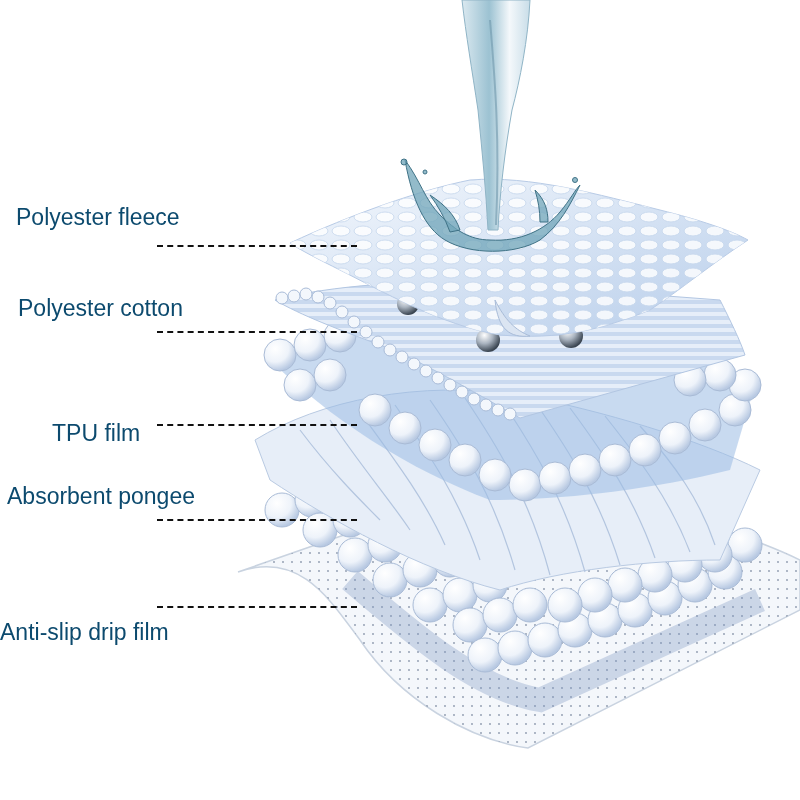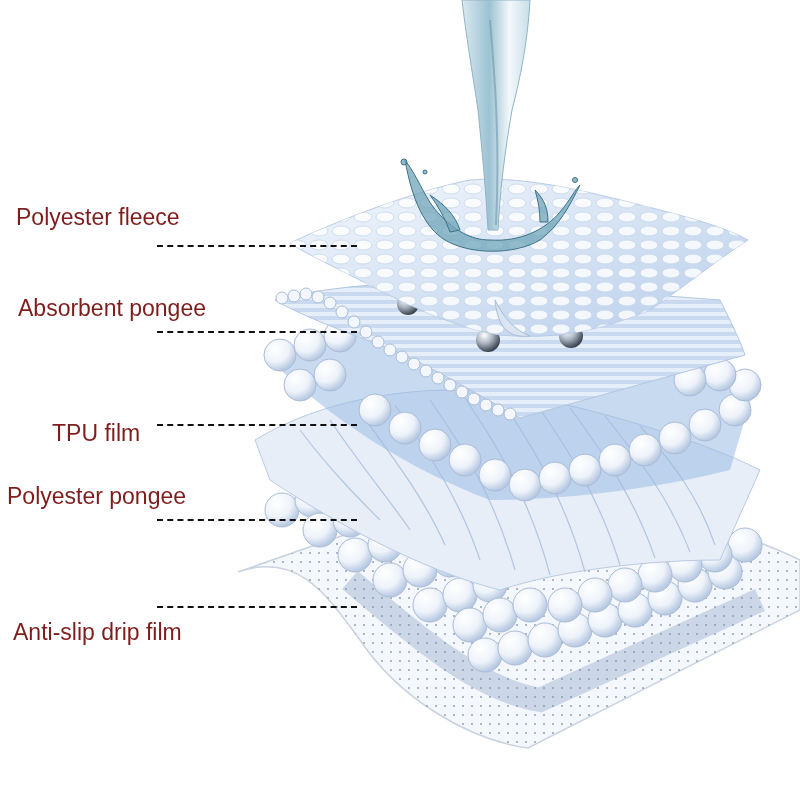--- a/index.html
+++ b/index.html
@@ -1,17 +1,17 @@
 <!DOCTYPE html>
 <html><head>
 <meta charset="utf-8">
 <style>
   html,body{margin:0;padding:0;background:#ffffff;}
   body{width:800px;height:800px;position:relative;overflow:hidden;font-family:"Liberation Sans",sans-serif;}
-  .label{position:absolute;color:#7f1d1d;font-size:23px;line-height:1;white-space:nowrap;}
+  .label{position:absolute;color:#0c4a6e;font-size:23px;line-height:1;white-space:nowrap;}
   .dash{position:absolute;height:0;border-top:2px dashed #111;}
   .art{position:absolute;left:0;top:0;}
 </style>
 </head>
 <body>
 
 <svg class="art" width="800" height="800" viewBox="0 0 800 800">
   <defs>
     <radialGradient id="ball" cx="35%" cy="30%" r="70%">
       <stop offset="0%" stop-color="#ffffff"></stop>
@@ -182,23 +182,23 @@
     <path d="M535,190 C545,200 548,210 548,222 L540,222 C540,210 538,200 535,190 Z"></path>
     <circle cx="404" cy="162" r="3"></circle>
       <circle cx="575" cy="180" r="2.5"></circle>
       <circle cx="425" cy="172" r="2"></circle>
   </g>
 </svg>
 
 <div class="label" style="left:16px;top:206px;">Polyester fleece</div>
 <div class="dash" style="left:157px;top:245px;width:200px;"></div>
 
-<div class="label" style="left:18px;top:297px;">Absorbent pongee</div>
+<div class="label" style="left:18px;top:297px;">Polyester cotton</div>
 <div class="dash" style="left:157px;top:331px;width:200px;"></div>
 
 <div class="label" style="left:52px;top:422px;">TPU film</div>
 <div class="dash" style="left:157px;top:424px;width:200px;"></div>
 
-<div class="label" style="left:7px;top:485px;">Polyester pongee</div>
+<div class="label" style="left:7px;top:485px;">Absorbent pongee</div>
 <div class="dash" style="left:157px;top:519px;width:200px;"></div>
 
 <div class="dash" style="left:157px;top:606px;width:200px;"></div>
-<div class="label" style="left:13px;top:621px;">Anti-slip drip film</div>
+<div class="label" style="left:0;top:621px;">Anti-slip drip film</div>
 
 </body></html>

